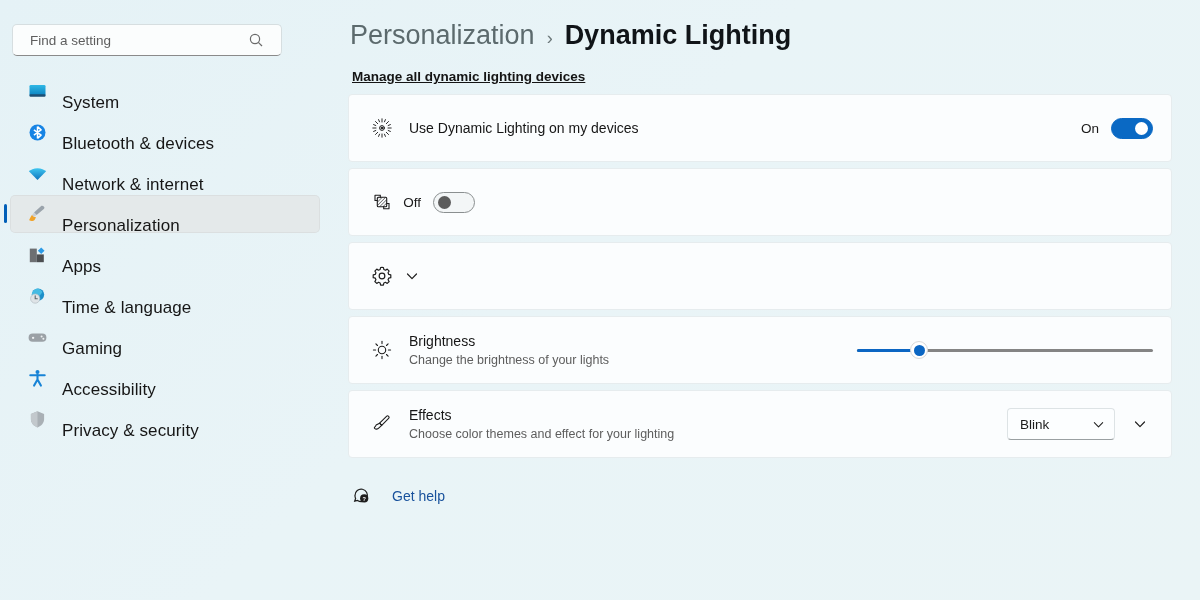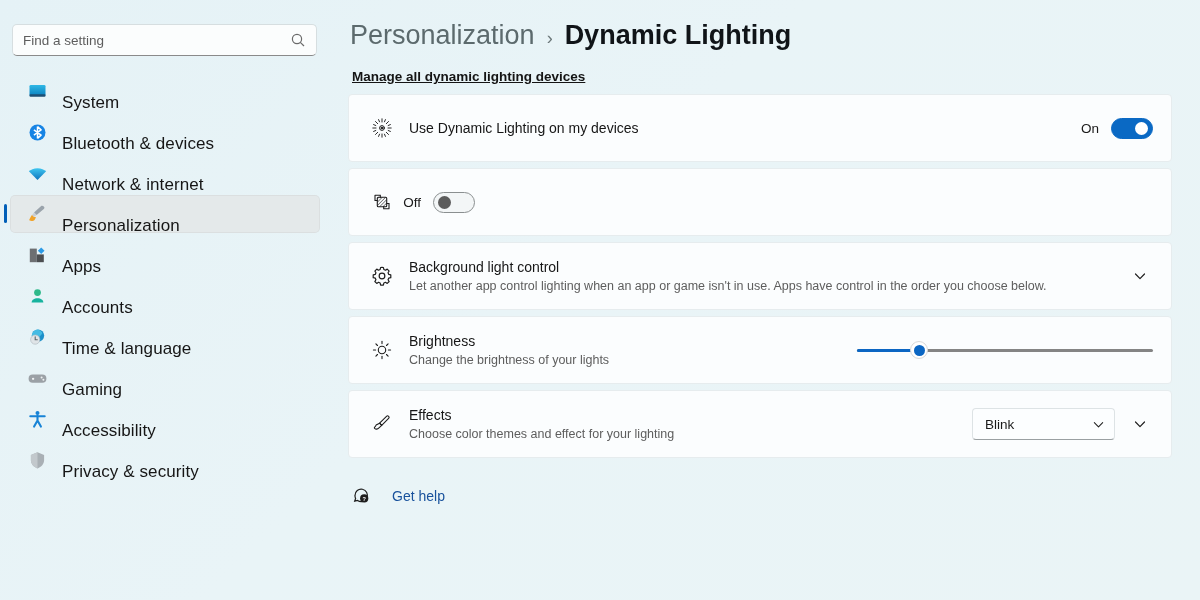--- a/index.html
+++ b/index.html
@@ -66,29 +66,29 @@
     font-size: 13px;
     color: #4a4a4a;
     margin-top: 1px;
   }
 
   .search-wrap {
     margin: 24px 12px 0 12px;
     position: relative;
   }
   .search-box {
-    width: 305px;
+    width: 270px;
     height: 32px;
     border-radius: 5px;
     background: #fbfdfd;
     border: 1px solid #d6dee0;
     border-bottom: 1px solid #8a8a8a;
     display: flex;
     align-items: center;
-    padding: 0 10px;
+    padding: 0 17px;
     justify-content: center;
   }
   .search-box input {
     border: none;
     outline: none;
     background: transparent;
     flex: 1;
     font-family: "Liberation Sans", sans-serif;
     font-size: 13.5px;
     color: #2b2b2b;
@@ -266,21 +266,21 @@
   }
   .slider .thumb i {
     display: block;
     width: 11px; height: 11px;
     border-radius: 50%;
     background: #0b66c3;
   }
 
   
   .combo {
-    width: 143px;
+    width: 108px;
     height: 32px;
     border-radius: 4px;
     background: #fcfeff;
     border: 1px solid #dde3e5;
     border-bottom: 1px solid #9aa0a2;
     display: flex;
     align-items: center;
     justify-content: space-between;
     padding: 0 9px 0 12px;
     cursor: pointer;
@@ -379,29 +379,20 @@
         <span class="nav-ico">
           <svg width="21" height="21" viewBox="0 0 21 21">
             <rect x="2.8" y="3.6" width="7" height="13.6" fill="#6d6f72"></rect>
             <rect x="9.8" y="9.4" width="7" height="7.8" fill="#4c4e51"></rect>
             <path d="M14.2 2.4l3.3 3.3-3.3 3.3-3.3-3.3z" fill="#2b9ae6"></path>
           </svg>
         </span>
         <span class="nav-label">Apps</span>
       </div>
 
-      <div class="nav-item">
-        <span class="nav-ico">
-          <svg width="21" height="21" viewBox="0 0 21 21">
-            <circle cx="10.5" cy="6.6" r="3.4" fill="#2fb98a"></circle>
-            <path d="M4.6 16.6c0-2.6 2.6-4.4 5.9-4.4s5.9 1.8 5.9 4.4z" fill="#17b39e"></path>
-          </svg>
-        </span>
-        <span class="nav-label">Accounts</span>
-      </div>
 
       <div class="nav-item">
         <span class="nav-ico">
           <svg width="21" height="21" viewBox="0 0 21 21">
             <circle cx="11" cy="8.6" r="6.2" fill="#1c8fc9"></circle>
             <path d="M11 2.4a6.2 6.2 0 0 0-5.5 9.1c2.6.6 7.8-1.1 9.9-5.6A6.2 6.2 0 0 0 11 2.4z" fill="#4cc3e8" opacity=".85"></path>
             <circle cx="8.2" cy="12.6" r="4.6" fill="#dfe4e7" stroke="#b3bcc1" stroke-width=".7"></circle>
             <path d="M8.2 9.8v2.9h2.1" stroke="#5c666c" stroke-width="1.1" fill="none" stroke-linecap="round"></path>
           </svg>
         </span>
@@ -513,24 +504,20 @@
         </div>
       </div>
 
       <div class="card h-tall">
         <span class="card-ico">
           <svg width="22" height="22" viewBox="0 0 24 24" fill="none" stroke="#1d1d1d" stroke-width="1.3">
             <circle cx="12" cy="12" r="3.1"></circle>
             <path d="M12 2.6l1.5.1.5 2.2 1.8.8 1.9-1.2 2.1 2.1-1.2 1.9.8 1.8 2.2.5v3l-2.2.5-.8 1.8 1.2 1.9-2.1 2.1-1.9-1.2-1.8.8-.5 2.2h-3l-.5-2.2-1.8-.8-1.9 1.2-2.1-2.1 1.2-1.9-.8-1.8-2.2-.5v-3l2.2-.5.8-1.8-1.2-1.9 2.1-2.1 1.9 1.2 1.8-.8.5-2.2z" stroke-linejoin="round"></path>
           </svg>
         </span>
-        <div class="card-body">
-          <div class="card-title">Background light control</div>
-          <div class="card-sub">Let another app control lighting when an app or game isn't in use. Apps have control in the order you choose below.</div>
-        </div>
         <div class="card-right">
           <span class="chev">
             <svg width="14" height="14" viewBox="0 0 14 14" fill="none" stroke="#1f1f1f" stroke-width="1.2" stroke-linecap="round" stroke-linejoin="round">
               <polyline points="2.5,5 7,9.6 11.5,5"></polyline>
               </svg>
           </span>
         </div>
       </div>
 
       <div class="card h-tall">

